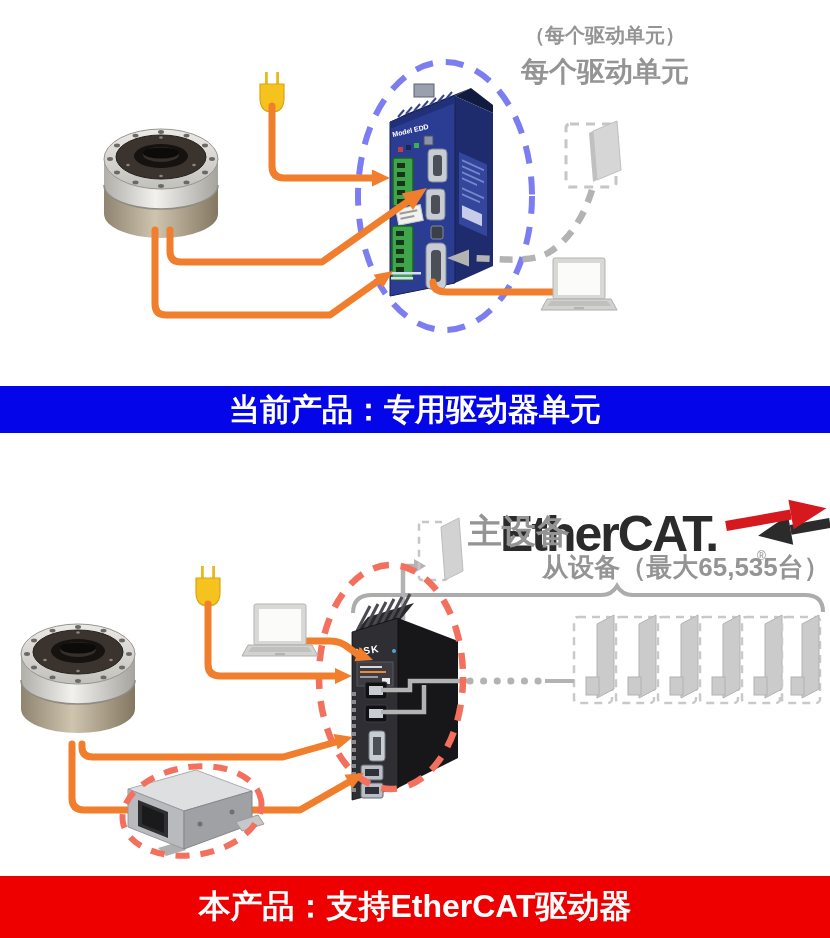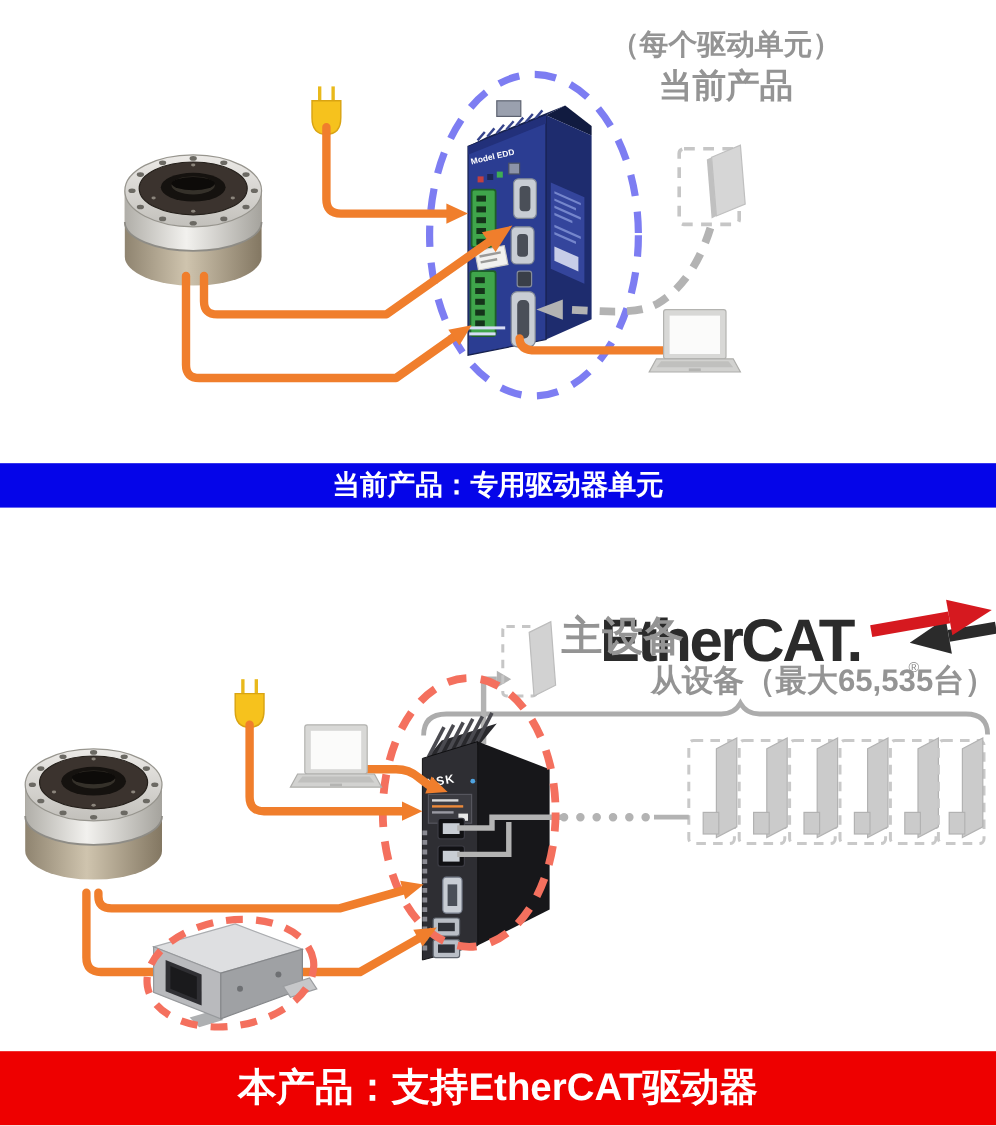--- a/index.html
+++ b/index.html
@@ -1,26 +1,26 @@
 <!DOCTYPE html>
 <html><head>
 <meta charset="utf-8">
 <style>
   html,body{margin:0;padding:0;background:#fff;}
   .stage{position:relative;width:830px;height:938px;background:#ffffff;
          font-family:"Liberation Sans",sans-serif;overflow:hidden;}
   .stage svg{position:absolute;left:0;top:0;}
   .cap{position:absolute;font-weight:bold;color:#949494;text-align:center;line-height:1.15;}
-  .cap-top1{left:410px;top:24px;width:390px;font-size:24px;}
+  .cap-top1{left:410px;top:24px;width:390px;font-size:20px;}
   .cap-top2{left:410px;top:56px;width:390px;font-size:28px;}
   .cap-master{left:468px;top:512px;width:120px;font-size:34px;text-align:left;}
   .cap-slave{left:518px;top:553px;width:336px;font-size:26px;}
   .banner{position:absolute;left:0;width:830px;display:flex;align-items:center;justify-content:center;
           color:#ffffff;font-weight:bold;}
-  .banner-blue{top:386px;height:37px;background:#0505e9;font-size:23px;}
+  .banner-blue{top:386px;height:47px;background:#0505e9;font-size:31px;}
   .banner-red{top:876px;height:62px;background:#ee0000;font-size:32px;}
 </style>
 </head>
 <body>
 
 <div class="stage">
 
 <svg width="830" height="938" viewBox="0 0 830 938">
   <defs>
     <linearGradient id="gradSilver" x1="0" y1="0" x2="1" y2="0">
@@ -297,21 +297,21 @@
       </g>
       <g transform="rotate(-10 726 526)">
         <rect x="726" y="521" width="66" height="10" fill="#d6191f"></rect>
         <polygon points="792,511 792,541 828,526" fill="#d6191f"></polygon>
       </g>
     </g>
   </g>
 </svg>
 
 <div class="cap cap-top1">（每个驱动单元）</div>
-<div class="cap cap-top2">当前产品</div>
+<div class="cap cap-top2">每个驱动单元</div>
 <div class="cap cap-master">主设备</div>
 <div class="cap cap-slave">从设备（最大65,535台）</div>
 
 <div class="banner banner-blue">
   <span>当前产品：专用驱动器单元</span>
 </div>
 <div class="banner banner-red">
   <span>本产品：支持EtherCAT驱动器</span>
 </div>
 

